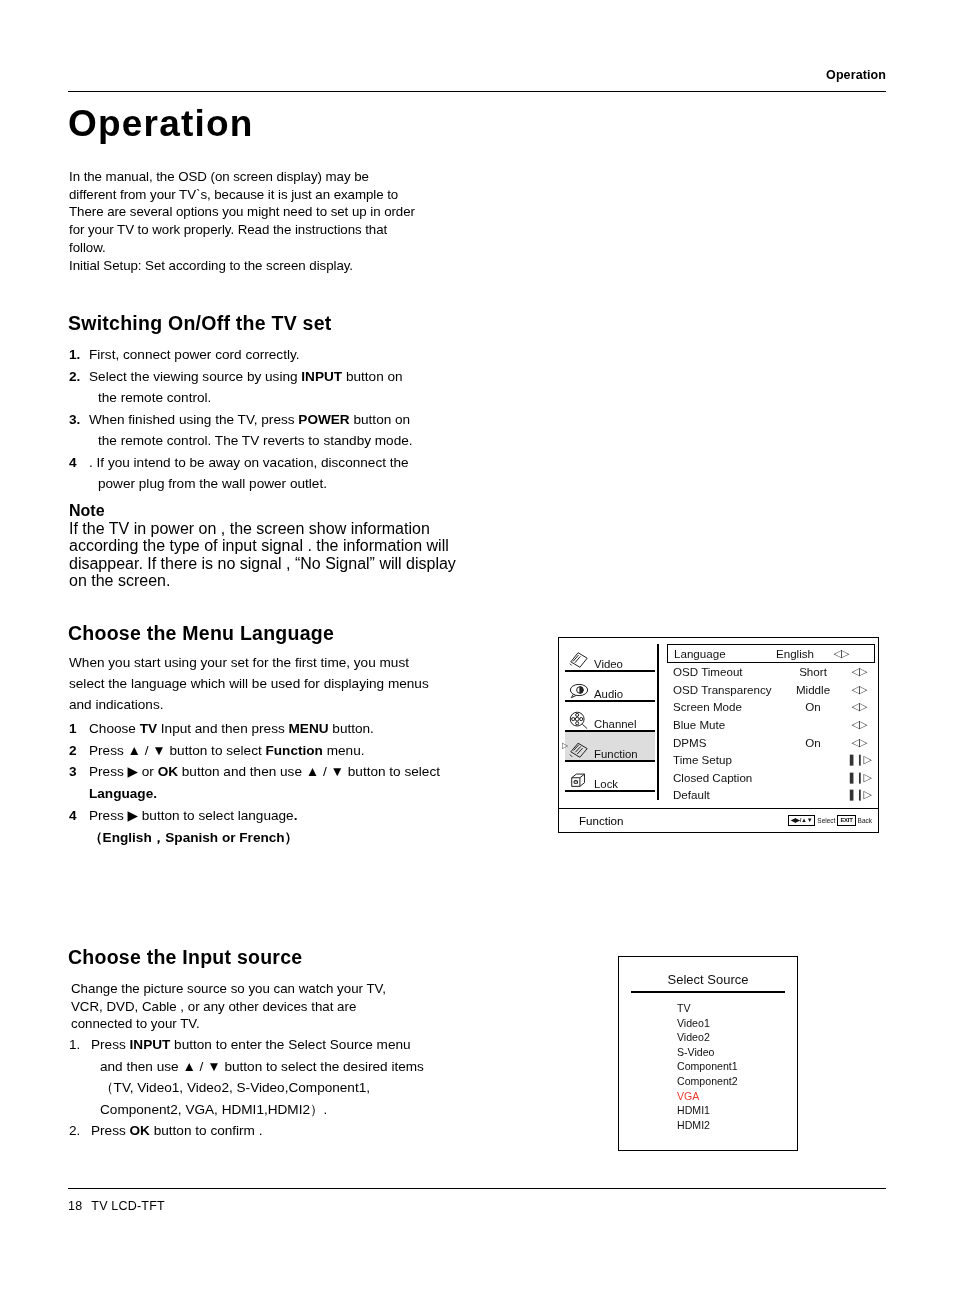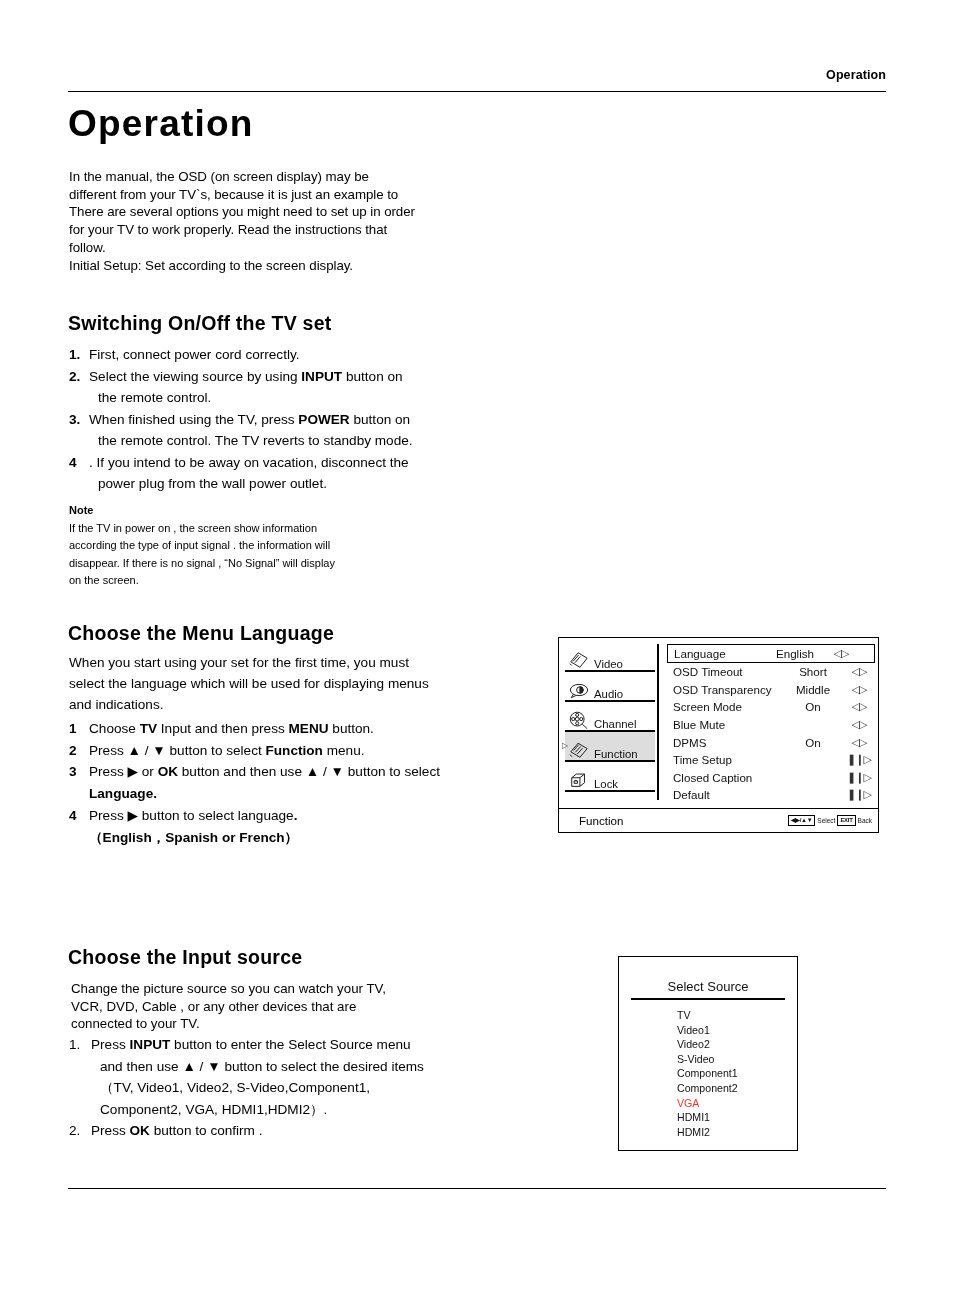--- a/index.html
+++ b/index.html
@@ -90,21 +90,21 @@
   }
   #sec-switch-list .li .cont { display: block; }
   #sec-switch-list .li .cont2 { display: block; padding-left: 9px; }
 
   
   #note-block {
     position: absolute;
     left: 69px;
     top: 502px;
     width: 420px;
-    font-size: 11px;
+    font-size: 16px;
     line-height: 17.6px;
   }
   #note-block .note-title { font-weight: bold; display: block; }
   #note-block p { margin: 0; }
 
   
   #sec-lang-head { left: 68px; top: 622px; }
   #sec-lang-intro {
     position: absolute;
     left: 69px;
@@ -289,21 +289,21 @@
     width: 180px;
     height: 195px;
     border: 1.4px solid #000;
     background: #fff;
     box-sizing: border-box;
   }
   #ss-title {
     text-align: center;
     font-size: 13px;
     color: #111;
-    margin-top: 22px;
+    margin-top: 15px;
   }
   #ss-rule {
     margin: 4px 12px 0 12px;
     border-top: 2.6px solid #000;
   }
   #ss-list {
     margin: 8px 0 0 58px;
   }
   .ss-item {
     font-size: 10.6px;
@@ -598,13 +598,16 @@
     <div class="ss-item">Component1</div>
     <div class="ss-item">Component2</div>
     <div class="ss-item" id="ss-vga" style="color: rgb(234, 58, 44);">VGA</div>
     <div class="ss-item">HDMI1</div>
     <div class="ss-item">HDMI2</div>
   </div>
 </div>
 
 <div id="page-footer">
   <div class="ftr-rule"></div>
+  <div class="ftr-text">
+    <span class="pg">18</span><span>TV LCD-TFT</span>
+  </div>
 </div>
 
 </body></html>

